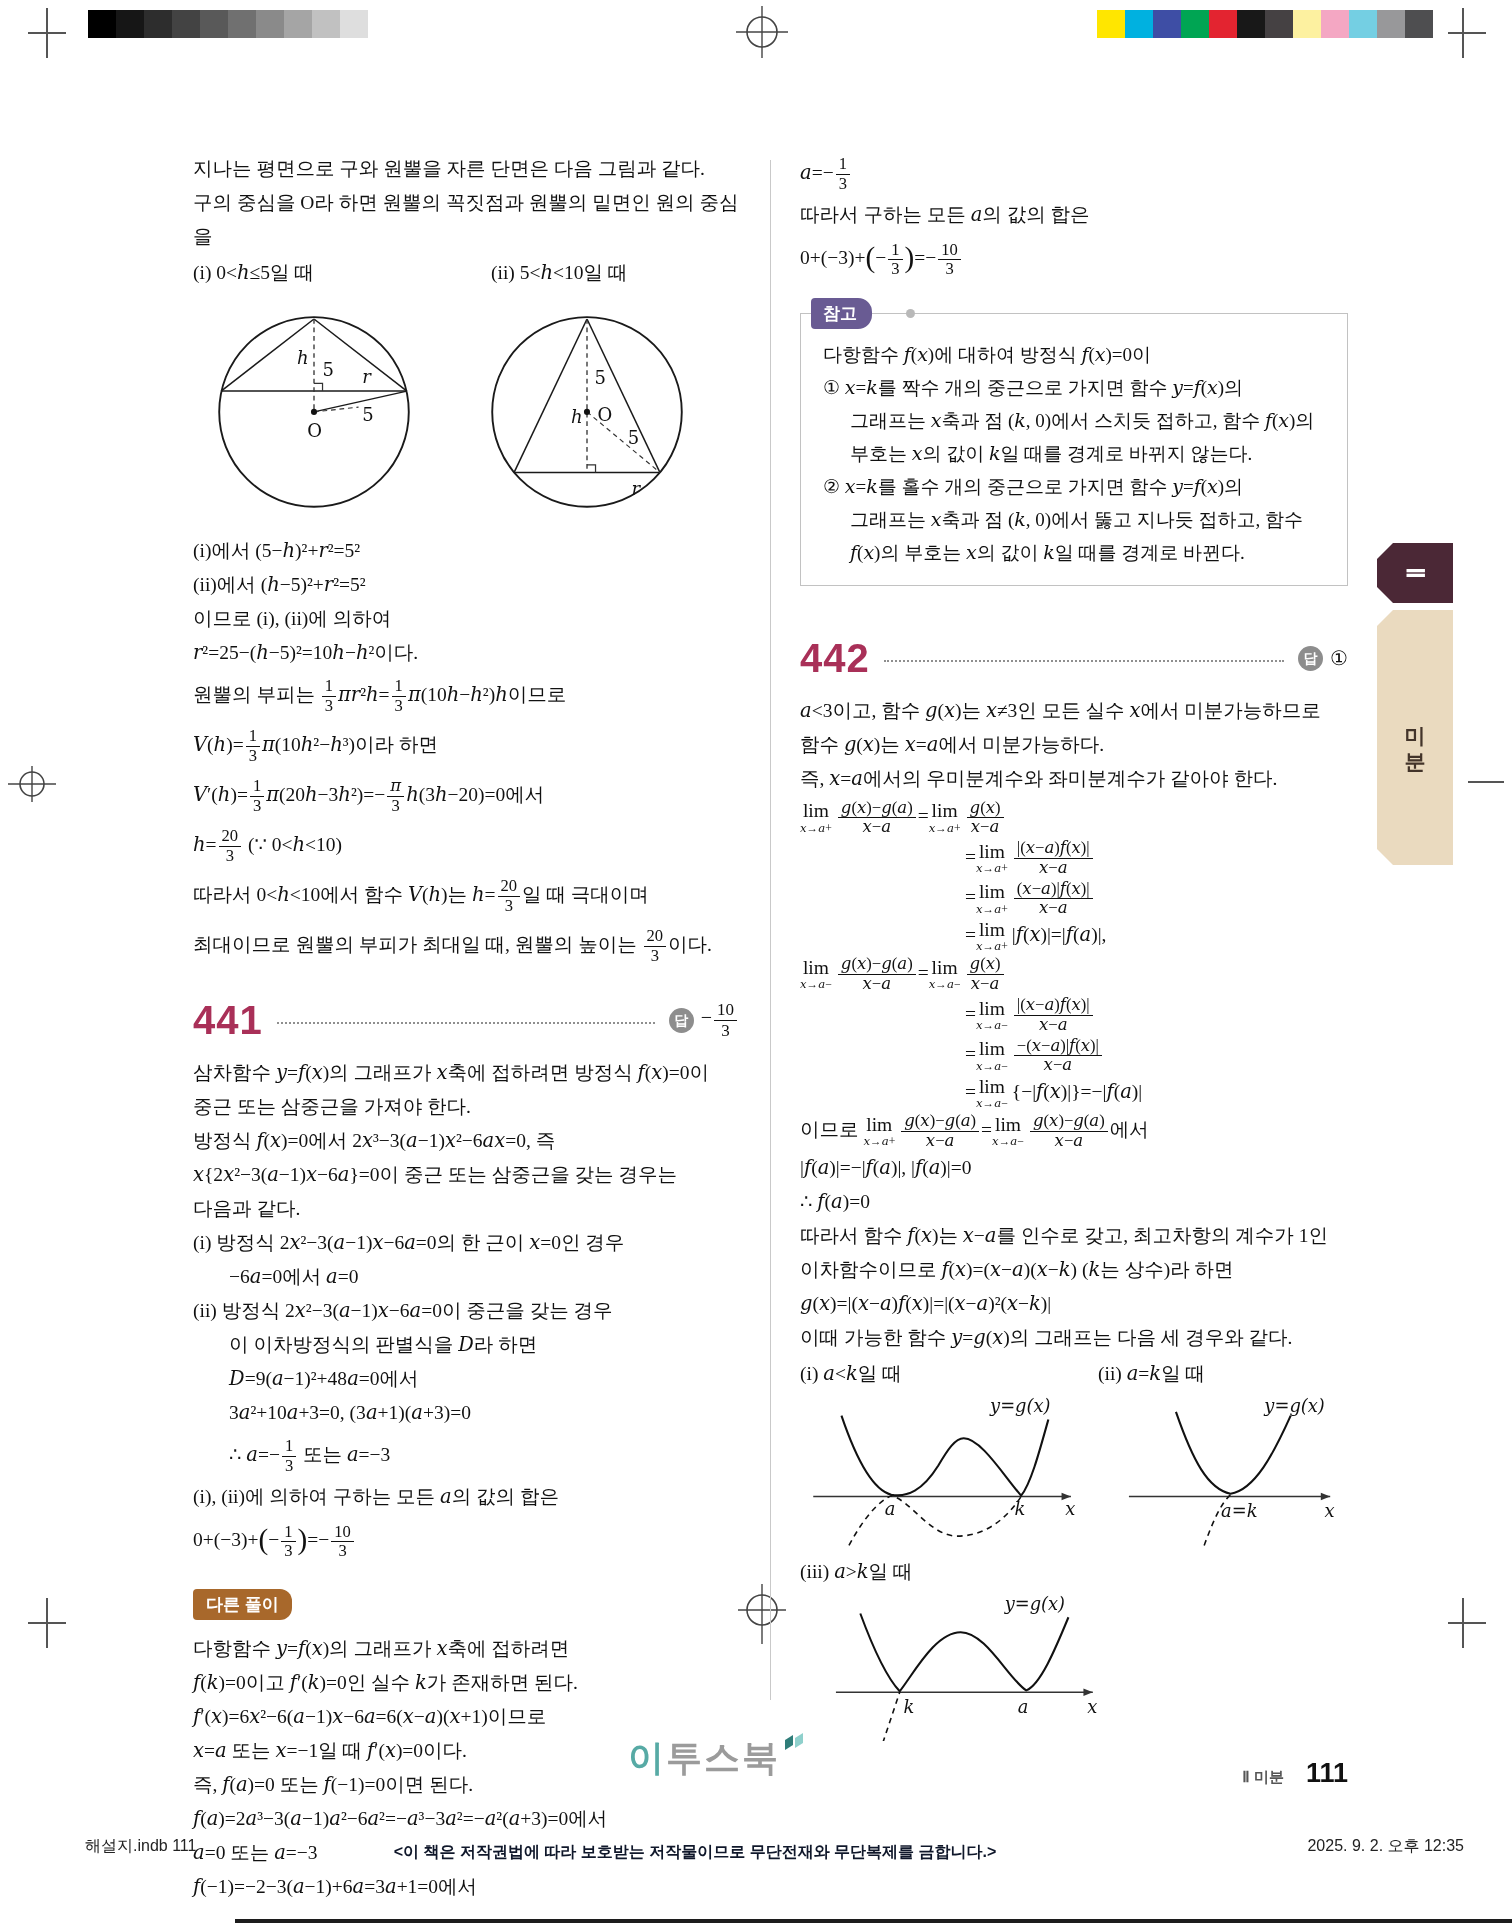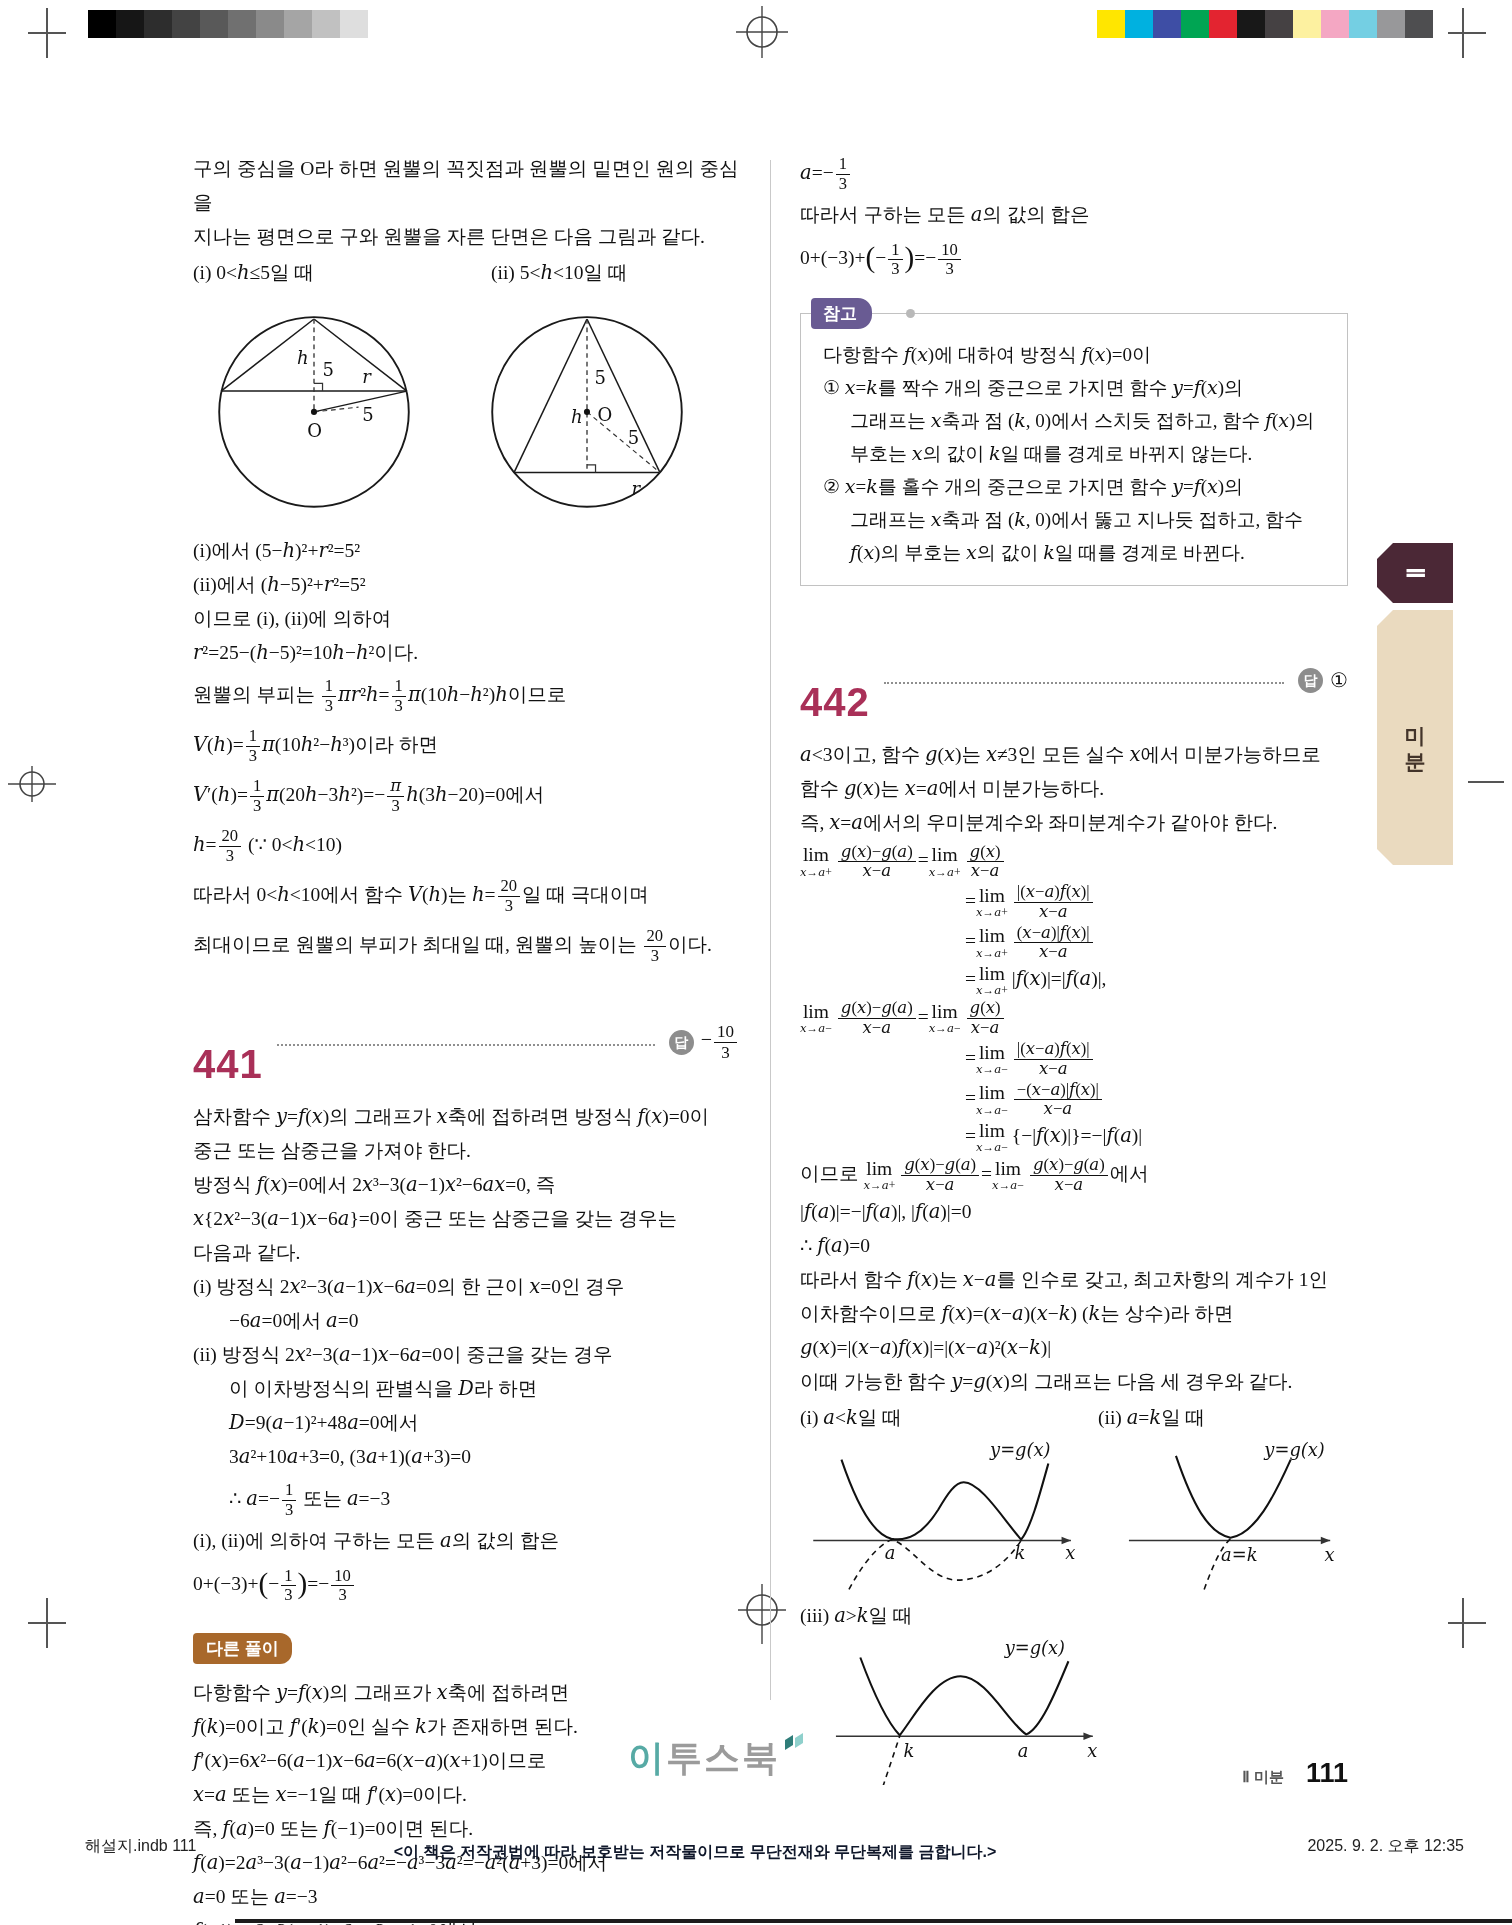--- a/index.html
+++ b/index.html
@@ -53,21 +53,21 @@
   
   lm{display:inline-flex;flex-direction:column;align-items:center;vertical-align:middle;
      line-height:1;margin-right:4px;}
   lm>b{font-weight:normal;}
   lm>u{text-decoration:none;font-size:0.6em;margin-top:2px;}
   
   bp{font-size:1.5em;font-weight:normal;vertical-align:-0.1em;}
 
   
   .prob{display:flex;align-items:center;gap:14px;margin:30px 0 16px 0;}
-  .prob .num{font:800 40px/40px "Liberation Sans",sans-serif;letter-spacing:1px;margin-top:44px;}
+  .prob .num{font:800 40px/40px "Liberation Sans",sans-serif;letter-spacing:1px;}
   .leader{flex:1;height:0;border-bottom:2.5px dotted #8f8f8f;margin-top:6px;}
   .ansbadge{display:flex;align-items:center;gap:7px;font-size:20px;}
   .abox{width:25px;height:25px;border-radius:50%;color:#fff;text-align:center;
         font:700 14px/25px "Liberation Sans",sans-serif;flex:none;}
 
   
   #note-box{position:relative;border:1.6px solid #c2c2c2;margin-top:30px;
             padding:24px 16px 16px 22px;}
   #note-badge{position:absolute;top:-16px;left:10px;color:#fff;
      font:700 17px/1 "Liberation Sans",sans-serif;padding:7px 15px 7px 12px;
@@ -164,22 +164,22 @@
       <span data-name="tab-unit-label">Ⅱ</span>
     </div>
   <div id="tab-chapter" data-name="tab-chapter-differentiation" style="background: rgb(234, 218, 191);">
       <span data-name="tab-chapter-label">미분</span>
     </div>
 
   <div id="col-divider" data-name="column-divider"></div>
 
   <div id="leftcol" data-name="left-column">
     <div data-name="prev-solution-intro">
+        <div class="ln" data-name="text-line">지나는 평면으로 구와 원뿔을 자른 단면은 다음 그림과 같다.</div>
         <div class="ln" data-name="text-line">구의 중심을 O라 하면 원뿔의 꼭짓점과 원뿔의 밑면인 원의 중심을</div>
-        <div class="ln" data-name="text-line">지나는 평면으로 구와 원뿔을 자른 단면은 다음 그림과 같다.</div>
       </div>
 
     <div class="caserow" data-name="case-label-row">
       <span data-name="case-i-label">(i) 0&lt;<i>h</i>≤5일 때</span>
       <span class="c2" data-name="case-ii-label">(ii) 5&lt;<i>h</i>&lt;10일 때</span>
     </div>
 
     <div class="figrow" data-name="cross-section-figures">
 
       <svg width="218" height="228" viewBox="0 0 230 240" data-name="figure-sphere-cone-case-i">

